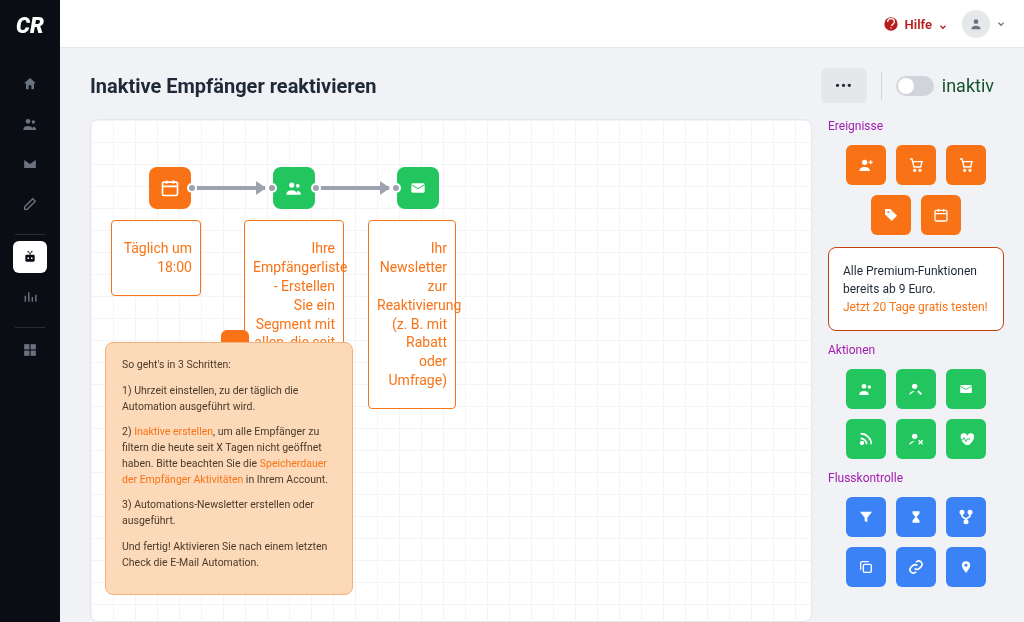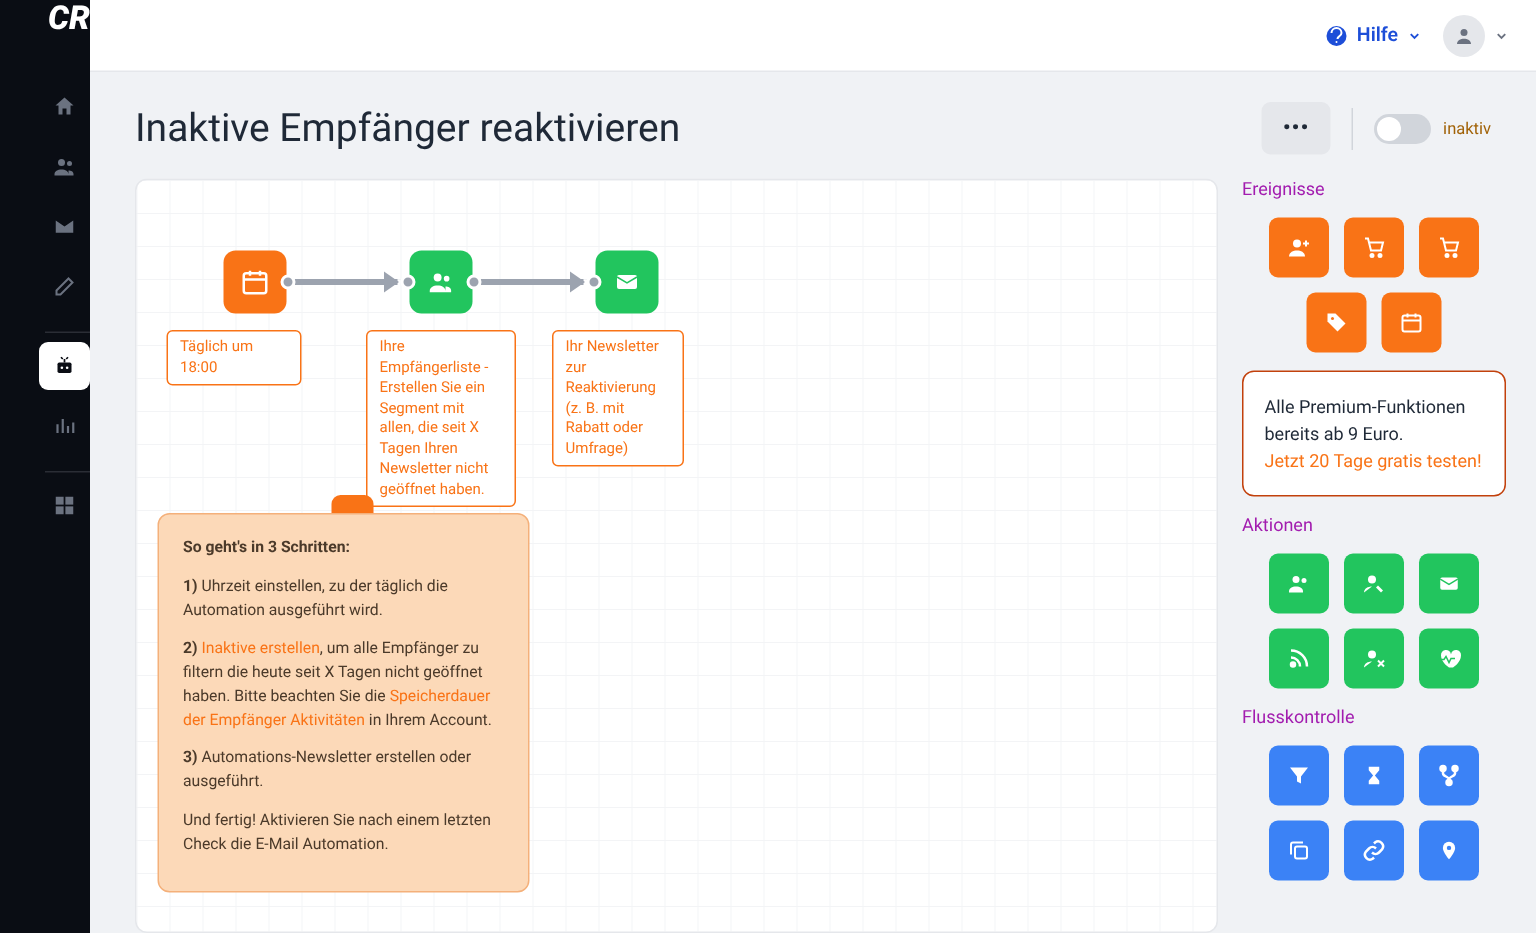--- a/index.html
+++ b/index.html
@@ -1,48 +1,48 @@
 <!DOCTYPE html>
 <html><head>
 <meta charset="utf-8">
 <style>
 *{box-sizing:border-box;margin:0;padding:0;font-family:-apple-system,BlinkMacSystemFont,"Segoe UI",Roboto,sans-serif}
 body{background:#f0f2f5;width:1024px;height:622px;overflow:hidden}
 .app{display:flex;height:100%}
-.sidebar{width:60px;background:#0a0d14;display:flex;flex-direction:column;align-items:flex-end;padding-top:0;flex-shrink:0}
+.sidebar{width:60px;background:#0a0d14;display:flex;flex-direction:column;align-items:center;padding-top:13px;flex-shrink:0}
 .logo{color:#fff;font-size:22px;font-weight:900;margin-bottom:30px;font-style:italic}
 .nav-icon{width:34px;height:32px;display:flex;align-items:center;justify-content:center;color:#6b7280;margin-bottom:8px;border-radius:6px;cursor:pointer}
 .nav-icon.active{background:#fff;color:#0a0d14}
 .nav-div{width:30px;height:1px;background:#2a2d35;margin:6px 0}
 .main{flex:1;display:flex;flex-direction:column;overflow:hidden}
 .topbar{height:48px;background:#fff;display:flex;align-items:center;justify-content:flex-end;padding:0 18px;gap:14px;border-bottom:1px solid #e5e7eb}
-.help-btn{display:flex;align-items:center;gap:6px;font-size:13px;font-weight:600;color:#1d4ed8;cursor:pointer}
+.help-btn{display:flex;align-items:flex-end;gap:6px;font-size:13px;font-weight:600;color:#b91c1c;cursor:pointer}
 .avatar-btn{display:flex;align-items:center;gap:6px;cursor:pointer}
 .avatar{width:28px;height:28px;border-radius:50%;background:#e5e7eb;display:flex;align-items:center;justify-content:center;color:#6b7280}
 .header{display:flex;align-items:center;padding:20px 30px 16px;gap:14px}
-.page-title{font-size:26px;font-weight:400;color:#1f2937;flex:1}
+.page-title{font-size:20px;font-weight:700;color:#1f2937;flex:1}
 .btn-save{background:#f97316;color:#fff;border:none;padding:10px 20px;border-radius:6px;font-size:13px;font-weight:600;cursor:pointer}
 .btn-more{background:#e5e7eb;border:none;padding:10px 14px;border-radius:6px;cursor:pointer;color:#1f2937;font-weight:900;letter-spacing:1px}
 .vdiv{width:1px;height:28px;background:#d1d5db}
 .toggle-wrap{display:flex;align-items:center;gap:8px}
 .toggle{width:38px;height:20px;background:#d1d5db;border-radius:10px;position:relative;cursor:pointer}
 .toggle::after{content:"";position:absolute;width:16px;height:16px;background:#fff;border-radius:50%;top:2px;left:2px}
-.toggle-label{font-size:11px;color:#a16207}
+.toggle-label{font-size:18px;color:#14532d}
 .content{flex:1;display:flex;padding:0 20px 0 30px;gap:16px;overflow:hidden}
 .canvas{flex:1;background:#fff;border:1px solid #e5e7eb;border-radius:8px;position:relative;background-image:linear-gradient(#f3f4f6 1px,transparent 1px),linear-gradient(90deg,#f3f4f6 1px,transparent 1px);background-size:22px 22px;overflow:hidden}
 .node{position:absolute;width:42px;height:42px;border-radius:8px;display:flex;align-items:center;justify-content:center;color:#fff}
 .node.orange{background:#f97316}
 .node.green{background:#22c55e}
 .node-port{position:absolute;width:10px;height:10px;border-radius:50%;background:#9ca3af;border:2px solid #fff}
-.node-label{position:absolute;border:1px solid #f97316;border-radius:4px;padding:4px 8px;font-size:10px;color:#f97316;text-align:left;background:#fff;line-height:1.35}
+.node-label{position:absolute;border:1px solid #f97316;border-radius:4px;padding:18px 8px;font-size:14px;color:#f97316;text-align:right;background:#fff;line-height:1.35}
 .arrow{position:absolute;height:4px;background:#9ca3af}
 .arrow::after{content:"";position:absolute;right:-1px;top:-5px;border-left:10px solid #9ca3af;border-top:7px solid transparent;border-bottom:7px solid transparent}
 .helpbox{position:absolute;left:14px;top:222px;width:248px;background:#fcd9b8;border:1px solid #f4b07a;border-radius:8px;padding:14px 16px;font-size:10.5px;color:#4b3a2a;line-height:1.5}
 .helpbox-tab{position:absolute;left:130px;top:210px;width:28px;height:14px;background:#f97316;border-radius:6px 6px 0 0}
-.helpbox b{font-weight:700}
+.helpbox b{font-weight:400}
 .helpbox a{color:#f97316;text-decoration:none}
 .helpbox p{margin-bottom:10px}
 .panel{width:176px;display:flex;flex-direction:column;gap:12px;overflow-y:auto}
 .panel-title{font-size:12px;color:#a21caf;font-weight:400}
 .tile-grid{display:flex;flex-wrap:wrap;gap:10px;justify-content:center}
 .tile{width:40px;height:40px;border-radius:6px;display:flex;align-items:center;justify-content:center;color:#fff;cursor:pointer;flex-shrink:0}
 .tile.orange{background:#f97316}
 .tile.green{background:#22c55e}
 .tile.blue{background:#3b82f6}
 .promo{background:#fff;border:1px solid #c2410c;border-radius:8px;padding:14px 14px;font-size:12px;color:#1f2937;line-height:1.5}

